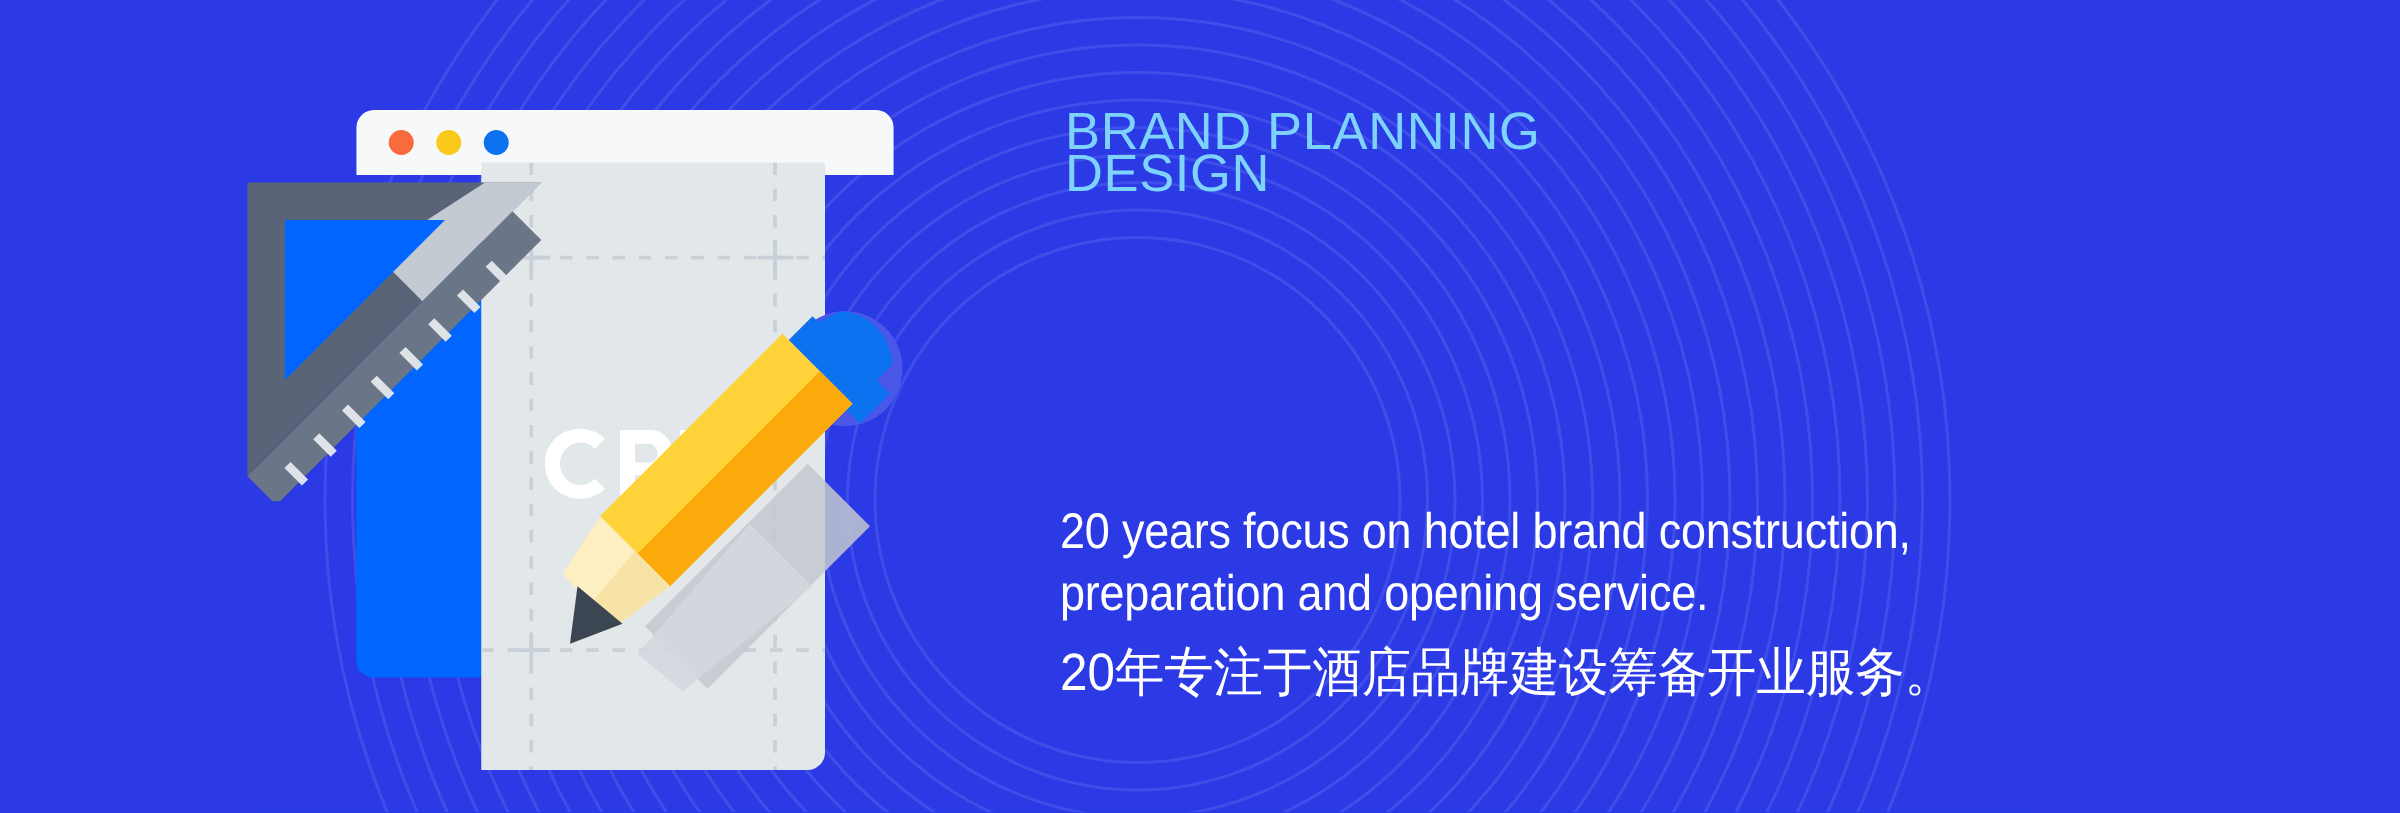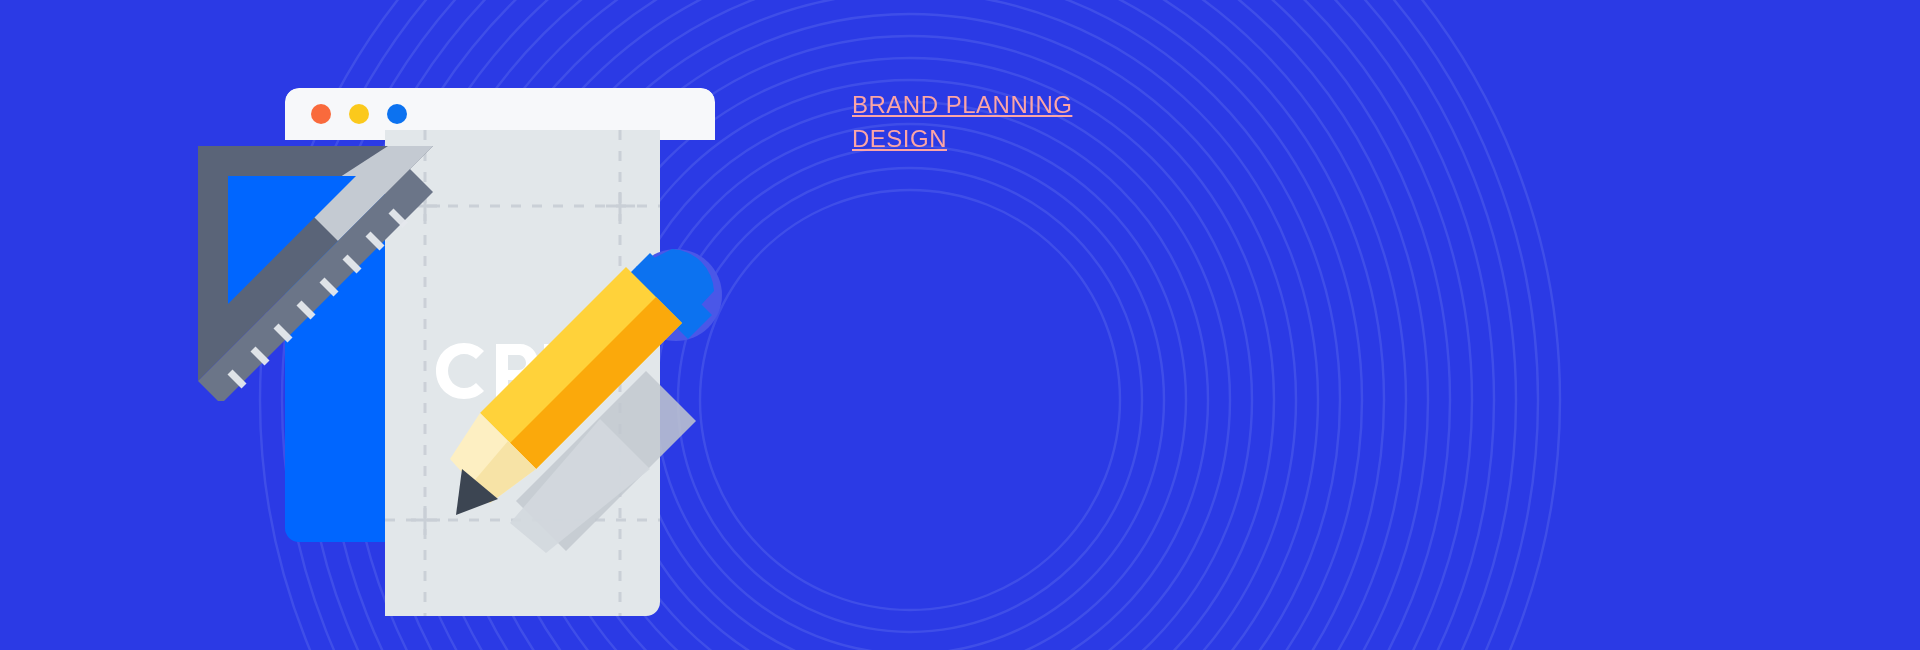--- a/index.html
+++ b/index.html
@@ -107,27 +107,26 @@
   }
   .pencil svg{ width:100%; height:100%; display:block; }
 
   
   .headline-block{
     position:absolute;
     left:852px; top:88px;
     width:560px;
   }
   .headline{
-    color:#fca5a5;
-    font-size:24px;
+    color:#7dd3fc;
+    font-size:42px;
     line-height:34px;
     font-weight:400;
     letter-spacing:0.5px;
     white-space:pre-line;
-    text-decoration:underline;
   }
   .sub-cn{
     margin-top:8px;
     font-size:21px;
     line-height:26px;
     color:#FFFFFF;
     letter-spacing:0.5px;
     white-space:nowrap;
   }
   .sub-cn .crt-red{
@@ -290,14 +289,19 @@
       </svg>
     </div>
 
   </div>
 
   <div class="headline-block">
     <div class="headline">BRAND PLANNING
 DESIGN</div>
   </div>
 
+  <div class="tagline-block">
+    <div class="tagline-en">20 years focus on hotel brand construction,
+preparation and opening service.</div>
+    <div class="tagline-cn">20年专注于酒店品牌建设筹备开业服务。</div>
+  </div>
 
 </div>
 
 </body></html>

